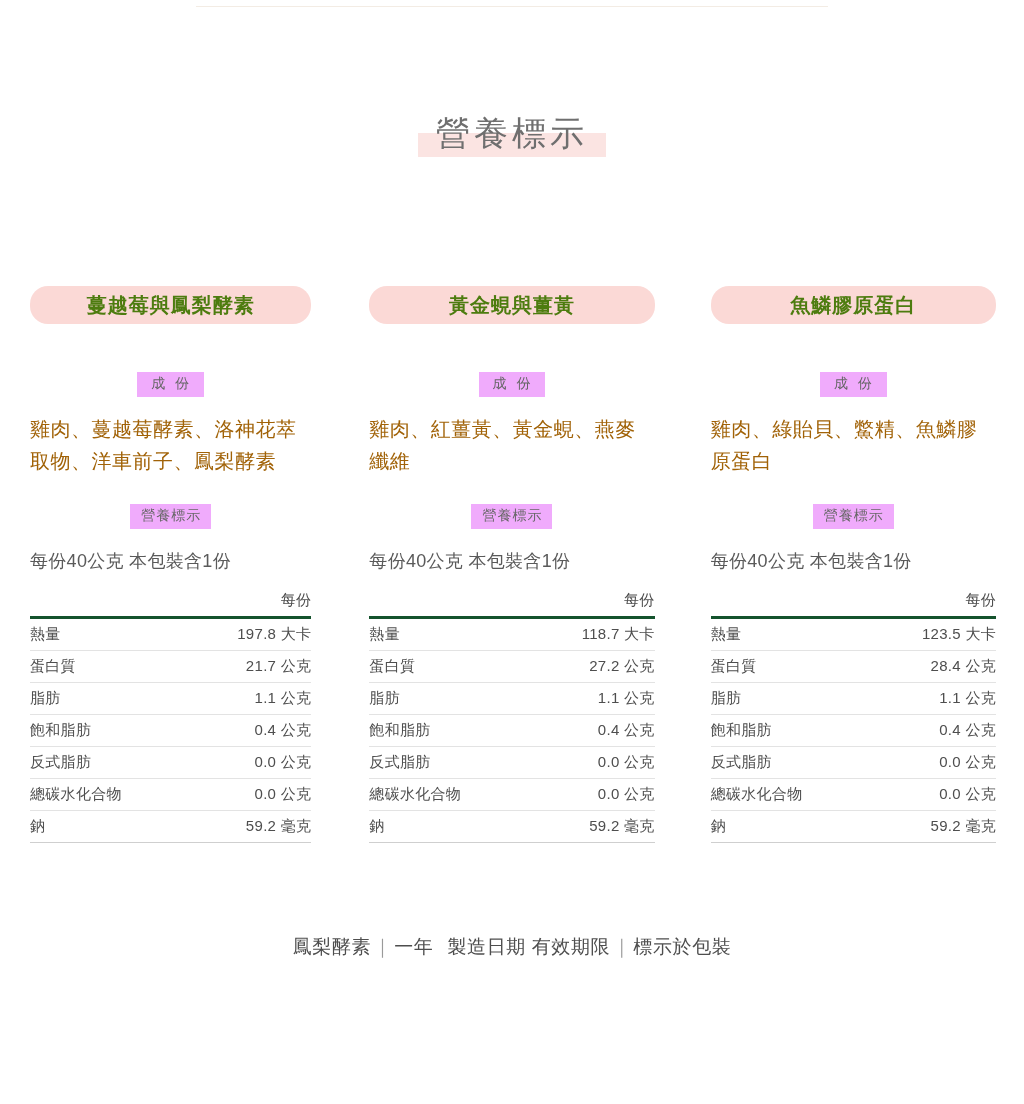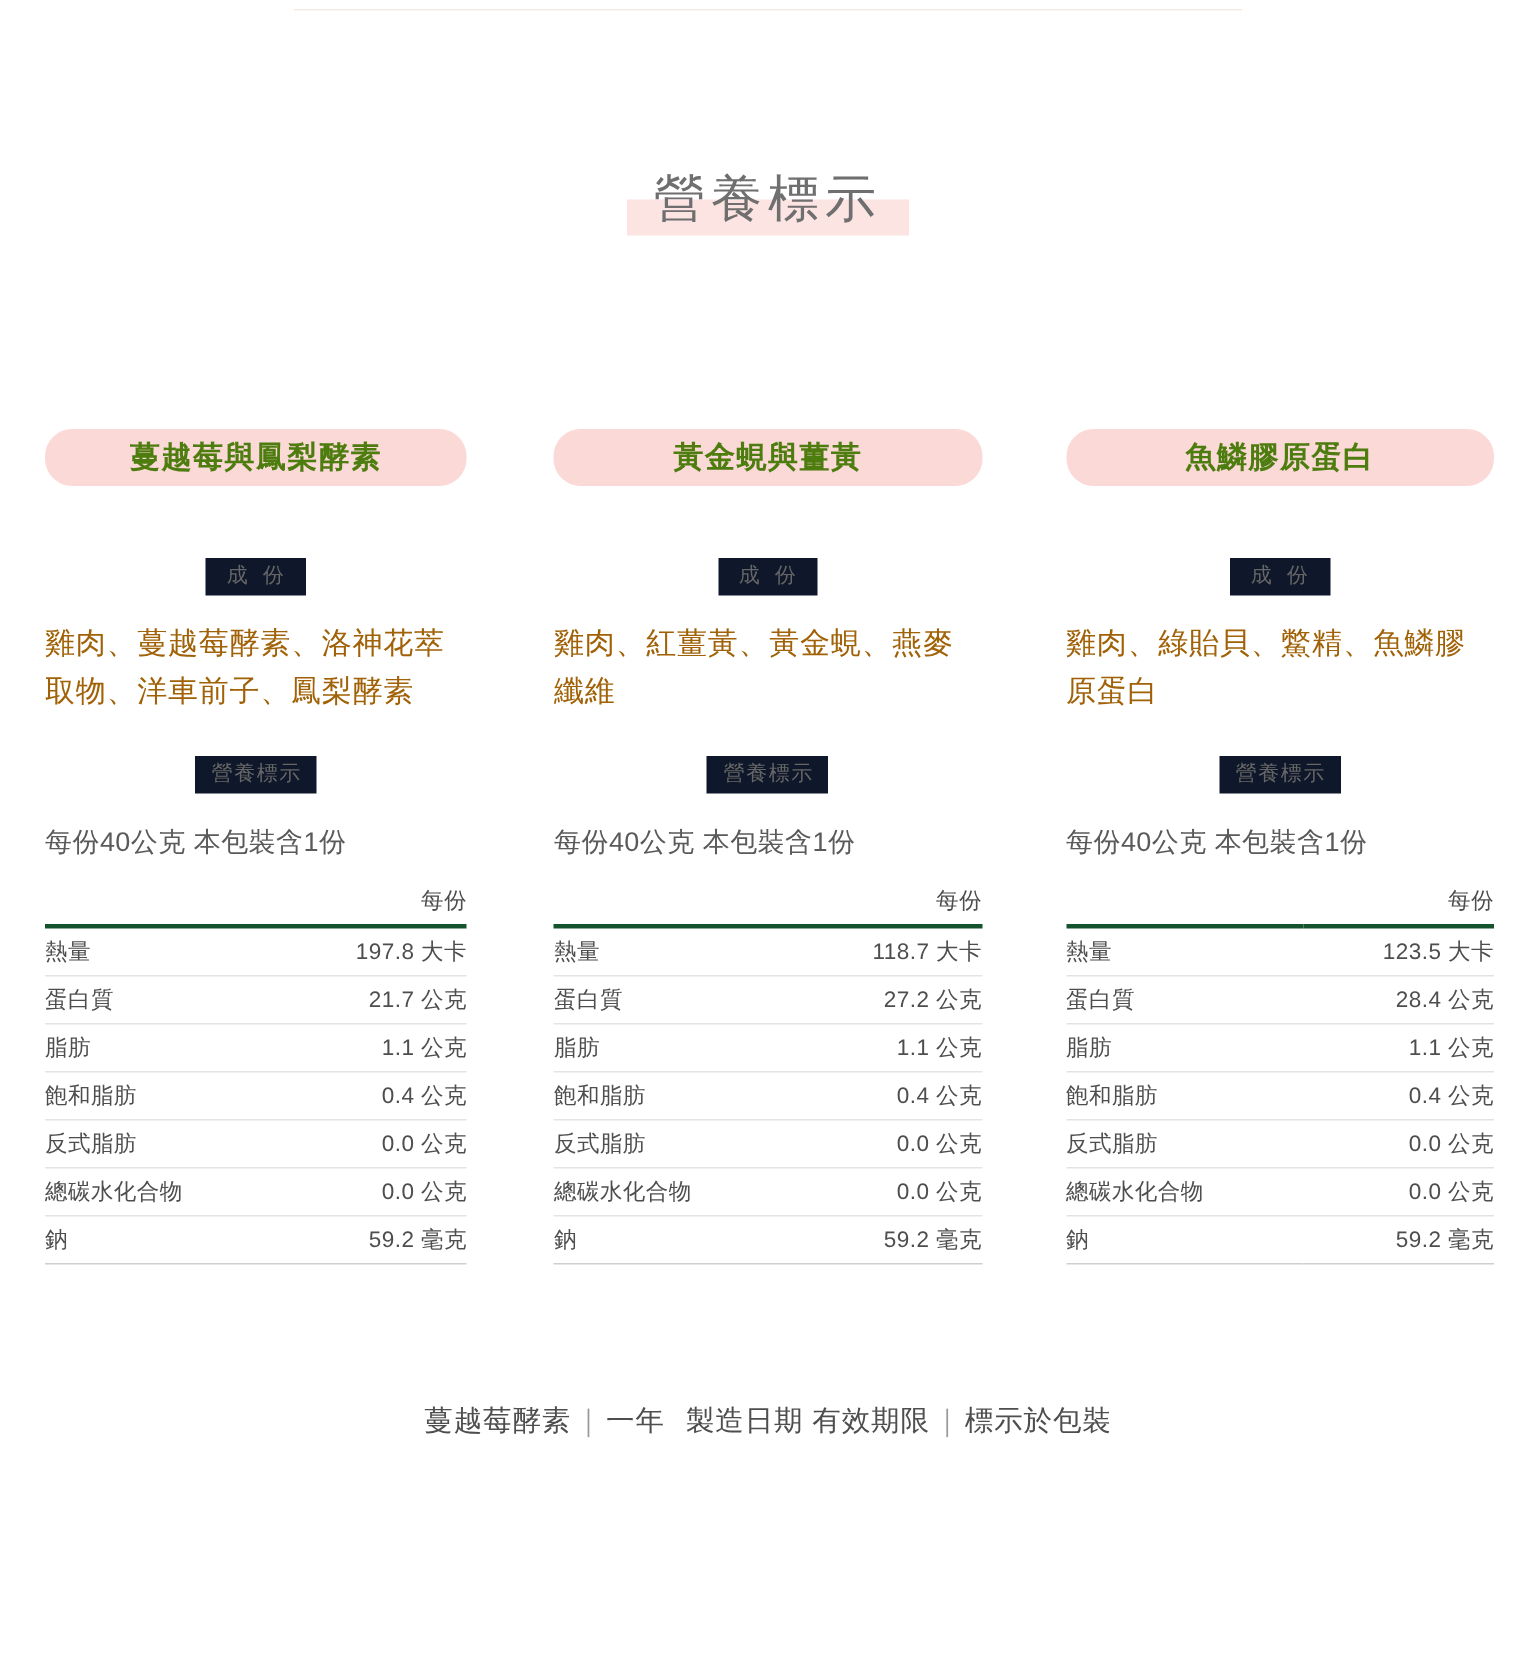--- a/index.html
+++ b/index.html
@@ -91,21 +91,21 @@
     font-weight: bold;
     margin: 0 auto;
   }
 
   .sub-label-row {
     text-align: center;
     margin-top: 48px;
   }
   .sub-label {
     display: inline-block;
-    background: #0f172a;
+    background: #f0abfc;
     color: #666666;
     font-size: 14px;
     letter-spacing: 3px;
     padding: 3px 12px 4px 14px;
   }
 
   .ingredients {
     margin-top: 16px;
     font-size: 20px;
     line-height: 1.62;
@@ -358,17 +358,17 @@
           <td class="val">59.2 毫克</td>
         </tr>
       </tbody>
         </table>
     </div>
 
   </div>
 
   <div class="footer">
     <div class="l2">
-      <span>蔓越莓酵素</span><span class="sep">｜</span><span>一年</span><span class="gap"></span><span>製造日期 有效期限</span><span class="sep">｜</span><span>標示於包裝</span>
+      <span>鳳梨酵素</span><span class="sep">｜</span><span>一年</span><span class="gap"></span><span>製造日期 有效期限</span><span class="sep">｜</span><span>標示於包裝</span>
     </div>
   </div>
 
 </div>
 
 </body></html>

